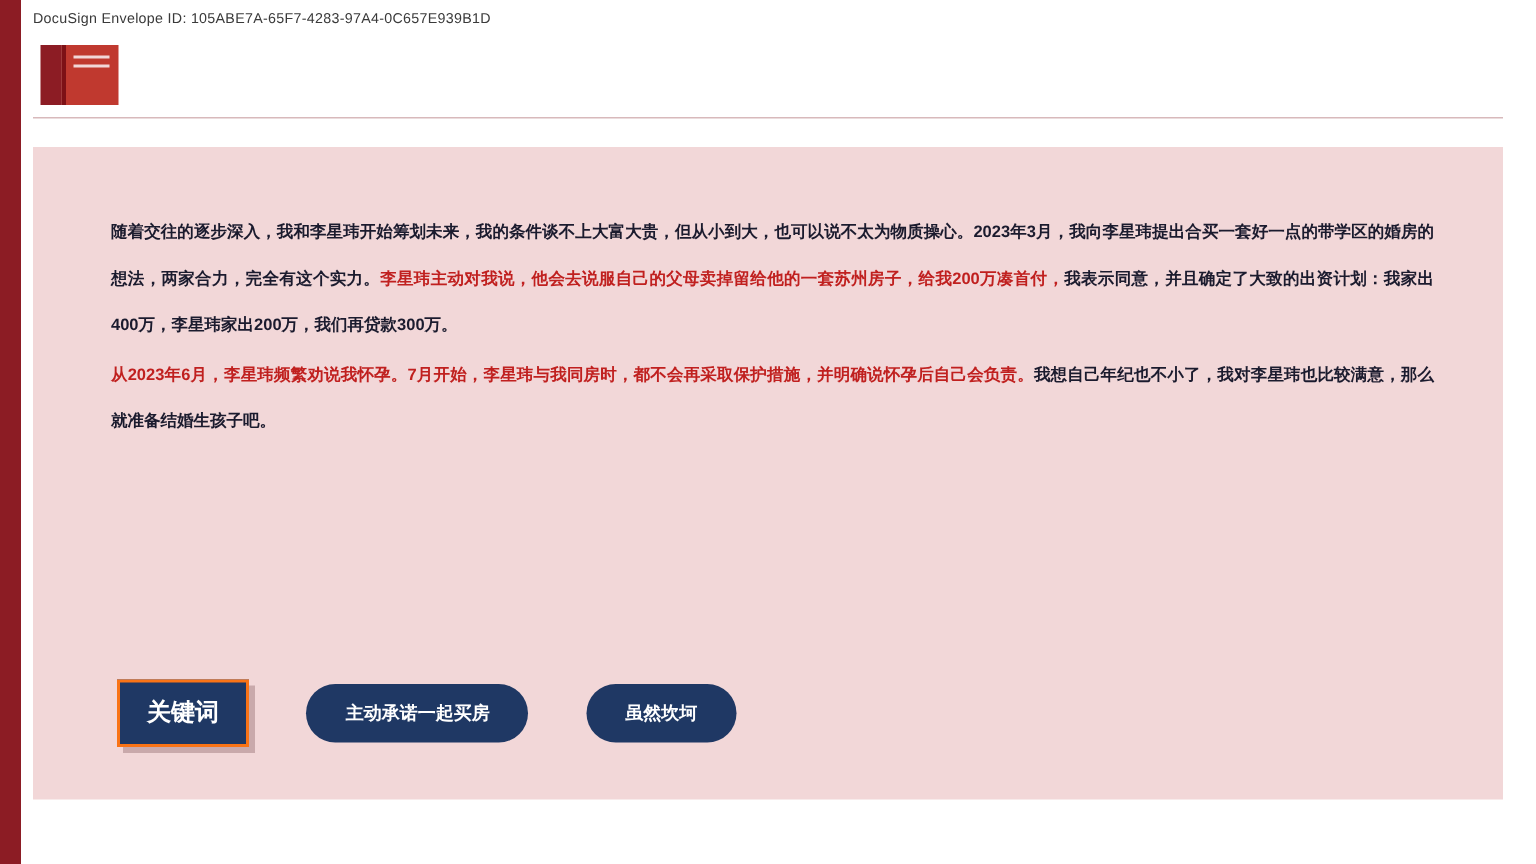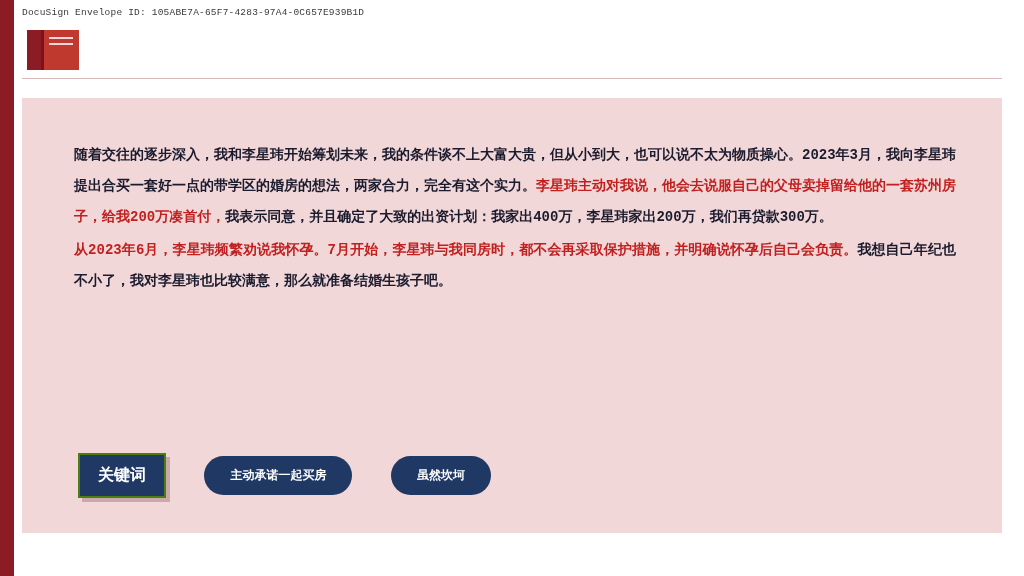--- a/index.html
+++ b/index.html
@@ -27,21 +27,21 @@
 
   
   .docusign-id {
     position: absolute;
     left: 22px;
     top: 7px;
     font-size: 9.5px;
     color: #3a3a3a;
     letter-spacing: 0.2px;
     white-space: nowrap;
-    font-family: Liberation Mono, monospace;
+    font-family: Liberation Sans, sans-serif;
     text-align: center;
   }
 
   
   .title-row {
     position: absolute;
     left: 22px;
     top: 26px;
     width: 980px;
     height: 48px;
@@ -81,25 +81,25 @@
     width: 980px;
     height: 435px;
     background: #f2d7d8;
   }
 
   .body-text {
     position: absolute;
     left: 52px;
     top: 42px;
     width: 882px;
-    font-size: 14px;
+    font-size: 11px;
     line-height: 31px;
     color: #1b1b2e;
     text-align: justify;
-    font-family: Liberation Mono, monospace;
+    font-family: Liberation Sans, sans-serif;
     font-weight: bold;
   }
   .body-text p {
     margin: 0 0 2px 0;
   }
   .red {
     color: #c0201f;
   }
 
   
@@ -111,21 +111,21 @@
   }
   .kw-label {
     position: relative;
     display: inline-block;
     vertical-align: middle;
     background: #1f3864;
     color: #ffffff;
     font-size: 16px;
     font-weight: bold;
     padding: 10px 18px;
-    border: 2px solid #4d7c0f;
+    border: 2px solid #f97316;
     box-shadow: 4px 4px 0 0 #c9a9ab;
     font-family: "Liberation Sans", sans-serif;
   }
   .kw-pill {
     display: inline-block;
     vertical-align: middle;
     background: #1f3864;
     color: #ffffff;
     font-size: 12px;
     font-weight: bold;

